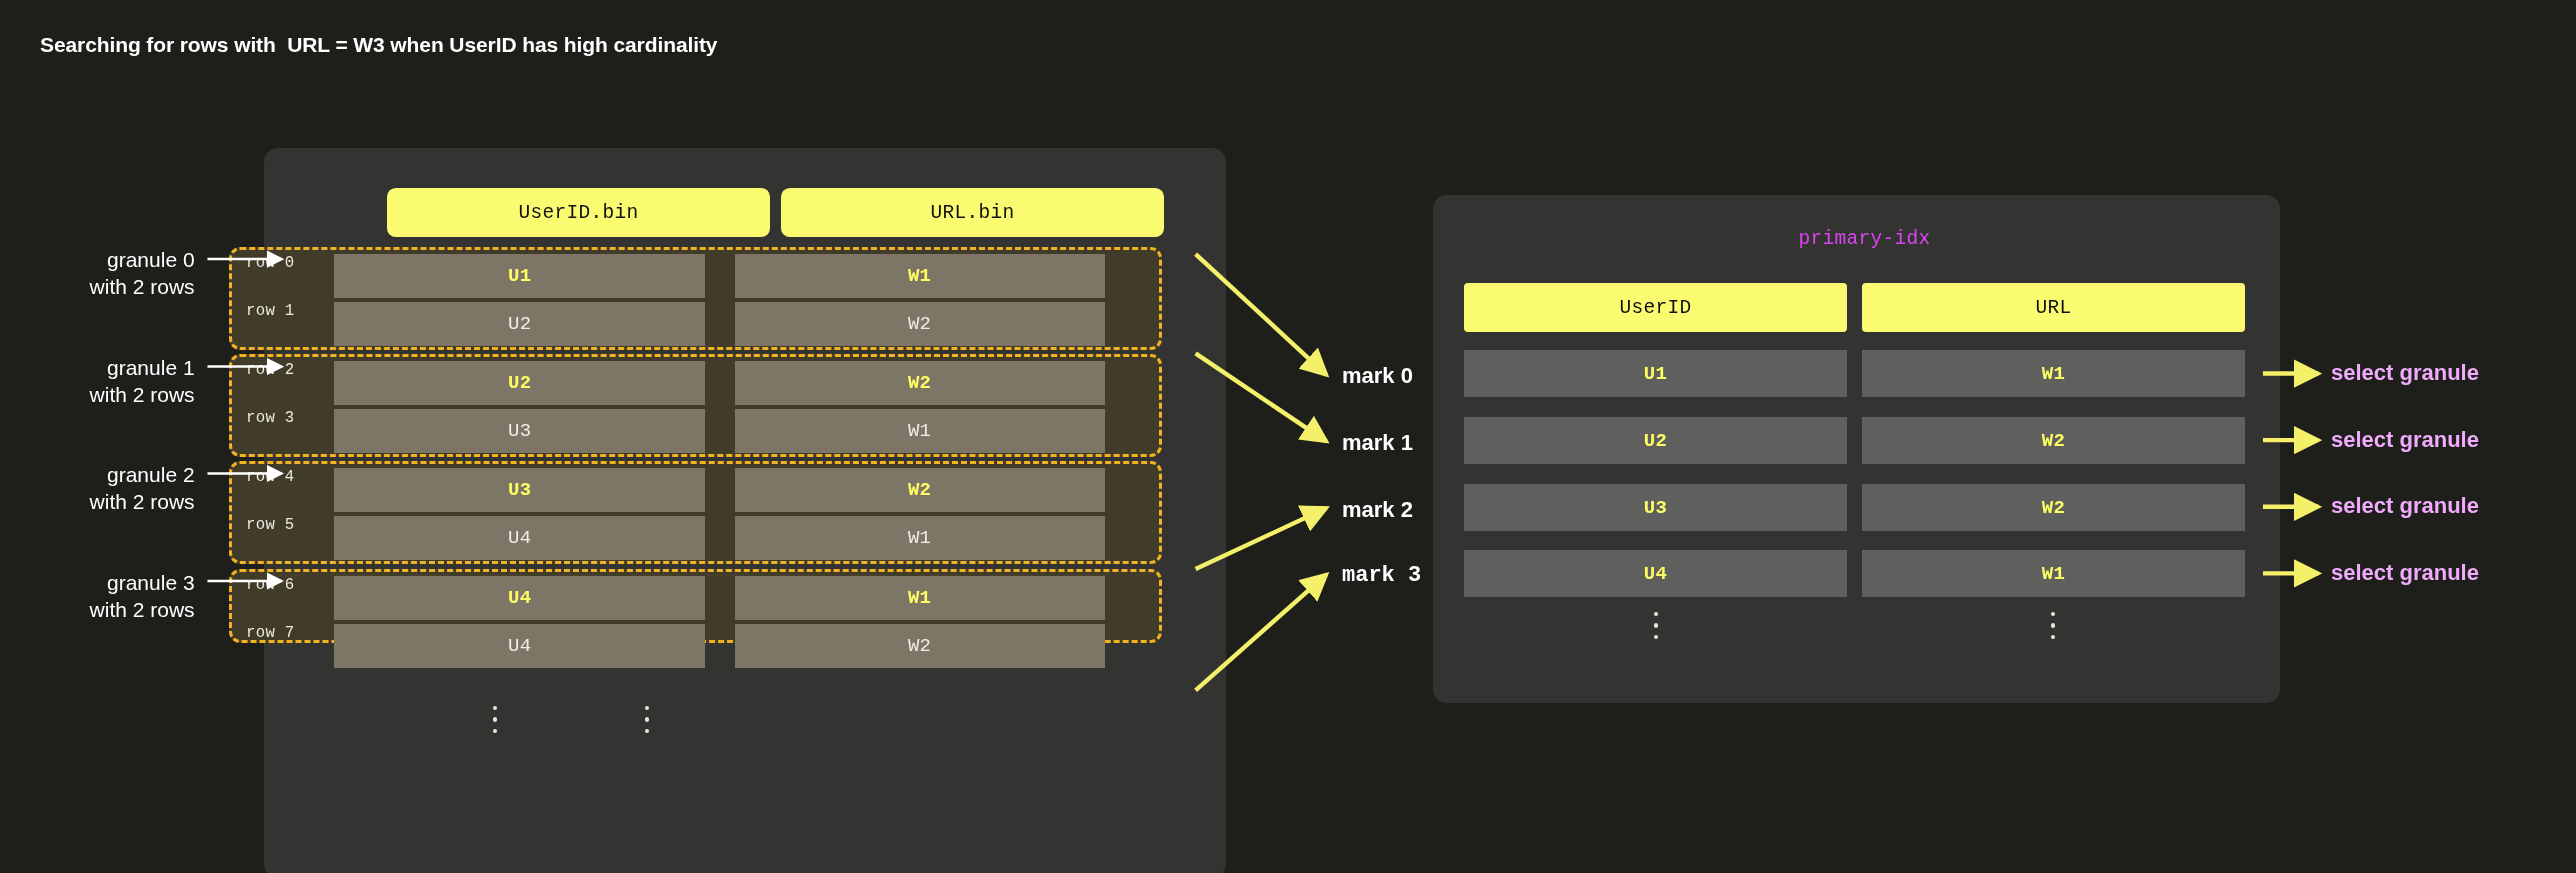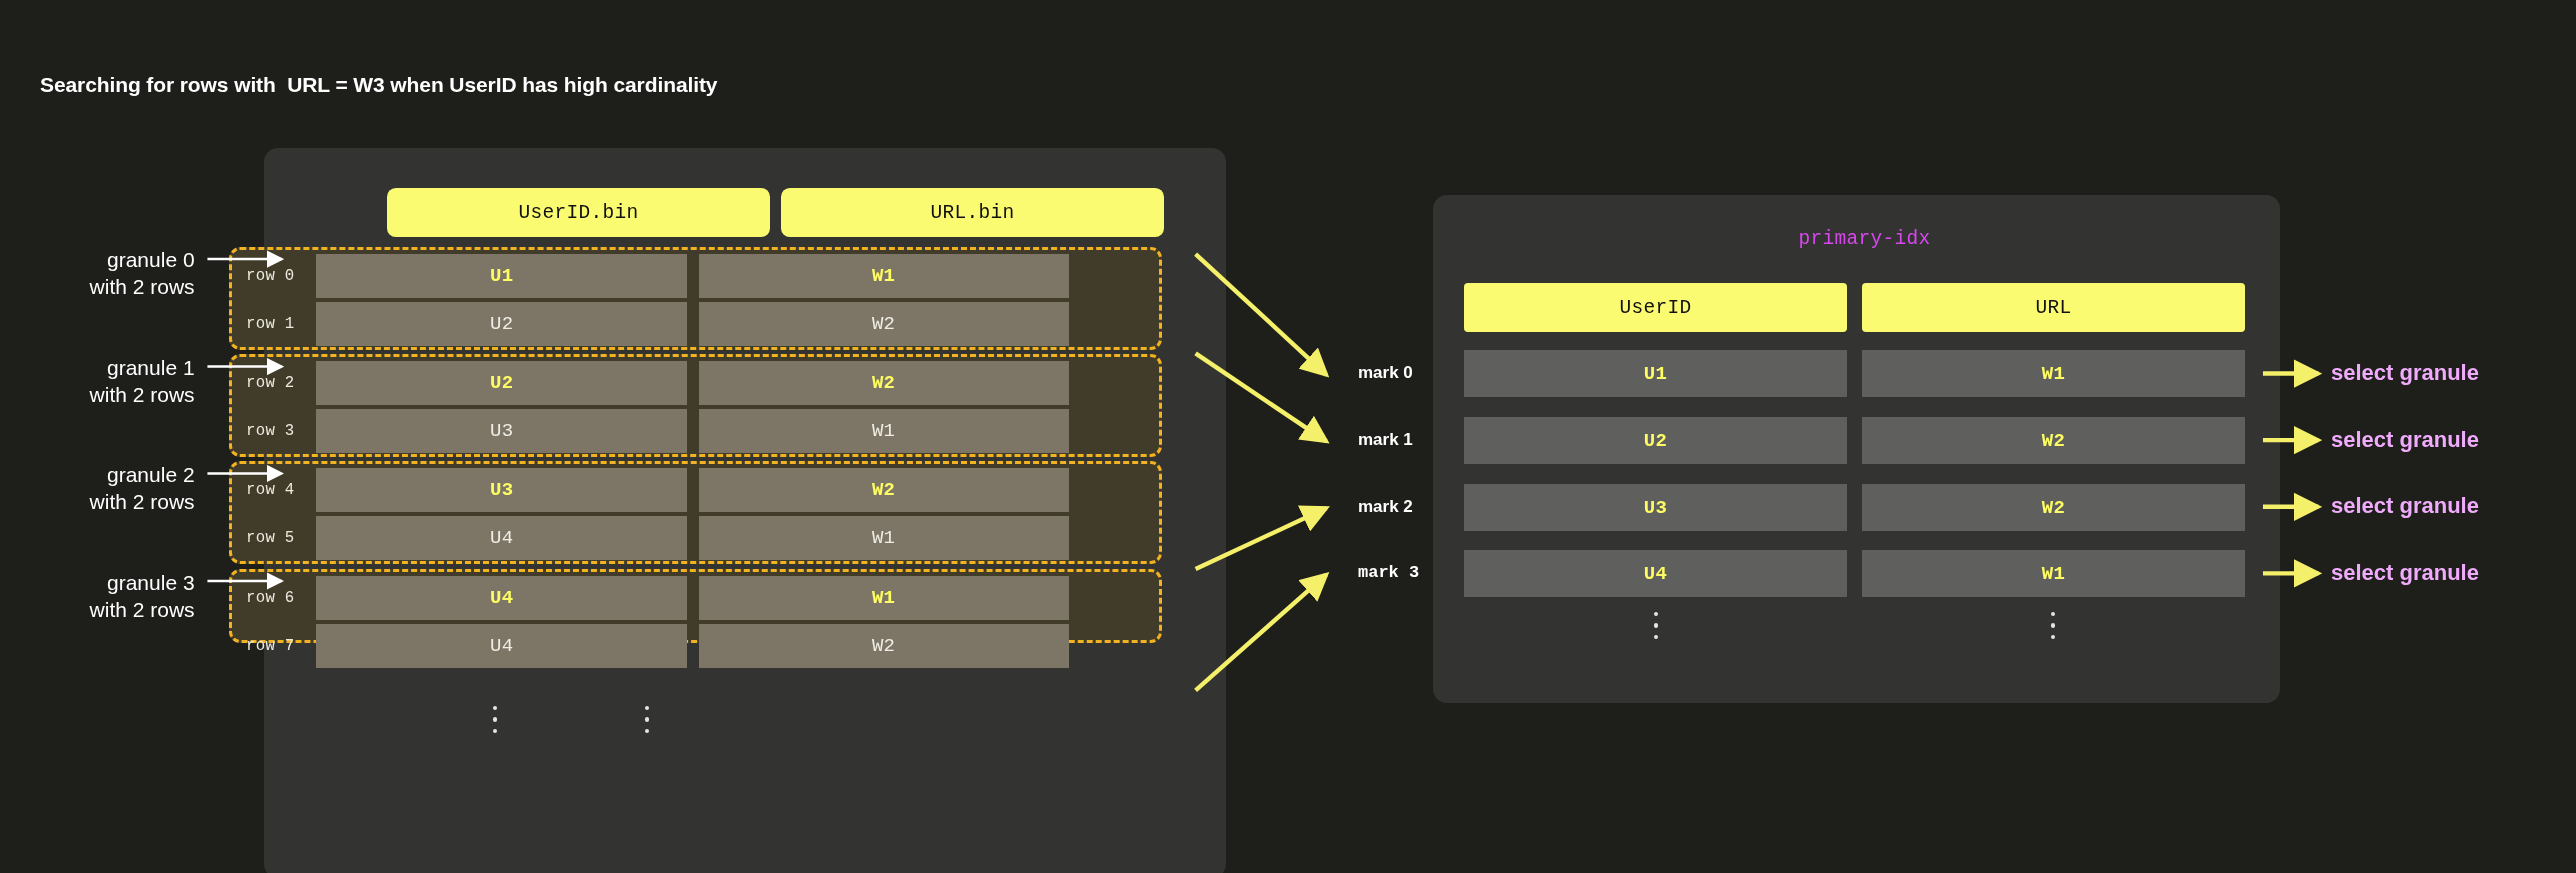--- a/index.html
+++ b/index.html
@@ -9,21 +9,21 @@
     font-family:"Liberation Sans", sans-serif;
     overflow:hidden;
     position:relative;
   }
   .mono{font-family:"Liberation Mono", monospace;}
 
   
   #page-title{
     position:absolute;left:40px;top:33px;
     font-size:21px;font-weight:bold;color:#ffffff;
-    letter-spacing:-0.1px;white-space:pre;margin-top:40px;
+    letter-spacing:-0.1px;white-space:pre;
   }
 
   
   #left-panel{
     position:absolute;left:264px;top:108px;
     width:962px;height:730px;
     background:#333332;border-radius:14px;margin-top:40px;
   }
 
   
@@ -43,21 +43,21 @@
     background:#413b29;
     box-sizing:border-box;
   }
   #granule-0{top:99px;height:103px;}
   #granule-1{top:206px;height:103px;}
   #granule-2{top:313px;height:103px;}
   #granule-3{top:421px;height:74px;padding-left:10px;}
 
   .grow{
     position:absolute;left:0;right:0;height:44px;
-    display:flex;align-items:center;
+    display:flex;gap:18px;
   }
   .grow.r0{top:3.8px;}
   .grow.r1{top:52px;}
 
   .rowlabel{
     width:68px;flex:0 0 68px;
     color:#eceadf;font-size:15.7px;
     padding-left:14px;box-sizing:border-box;
     letter-spacing:0.3px;
   }
@@ -86,23 +86,22 @@
     color:#ffffff;font-size:21px;font-weight:normal;line-height:1.28;
     width:182px;
   }
   #note-0{left:12.6px;top:247px;}
   #note-1{left:12.6px;top:355px;}
   #note-2{left:12.6px;top:462px;}
   #note-3{left:12.6px;top:570px;}
 
   
   .mark-label{
-    position:absolute;color:#ffffff;font-size:17px;font-weight:bold;
+    position:absolute;color:#ffffff;font-size:22px;font-weight:bold;
     white-space:nowrap;
-    margin-left:16px;
   }
   #mark-0{left:1342px;top:363px;}
   #mark-1{left:1342px;top:430px;}
   #mark-2{left:1342px;top:497px;}
   #mark-3{left:1342px;top:563px;font-family:Liberation Mono, monospace;}
 
   
   #right-panel{
     position:absolute;left:1433px;top:195px;
     width:847px;height:508px;

